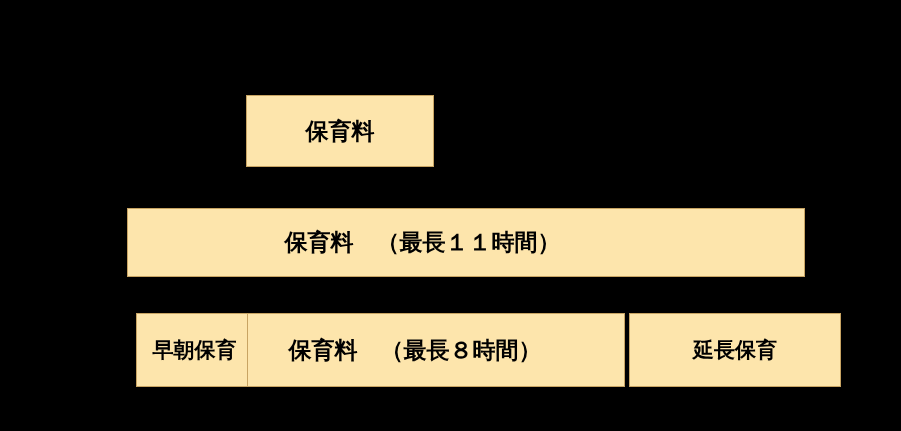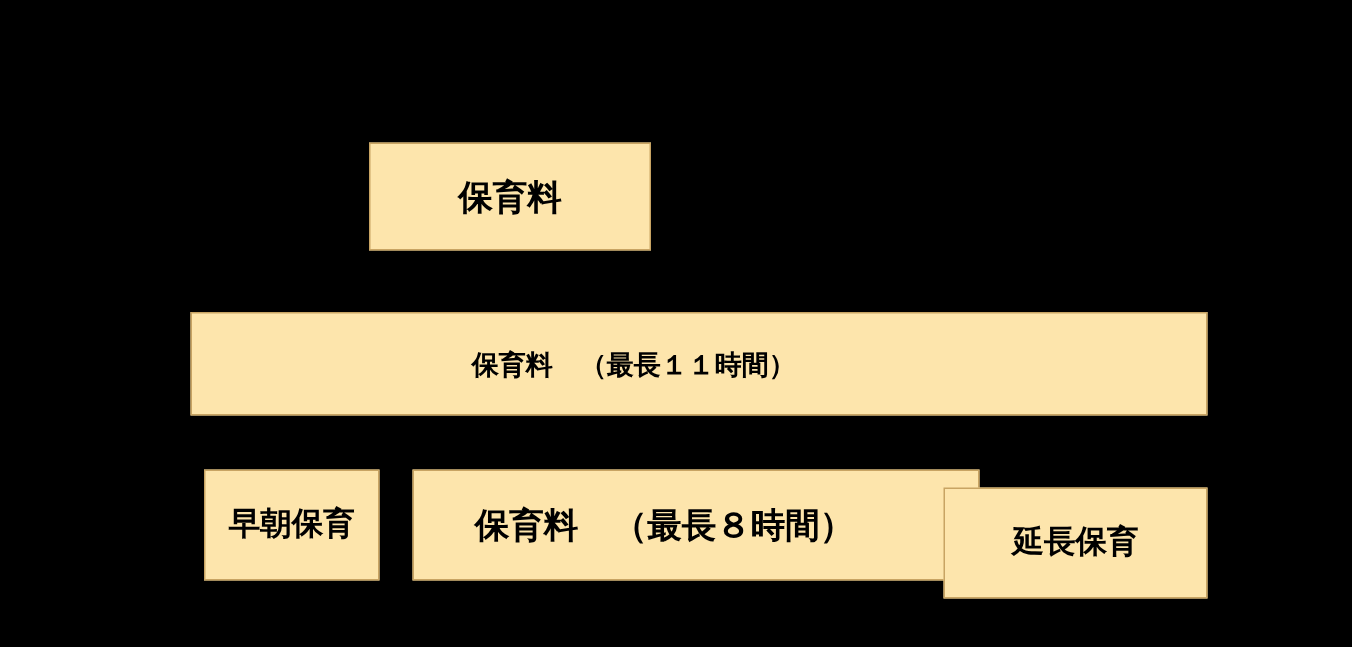--- a/index.html
+++ b/index.html
@@ -34,44 +34,42 @@
   
   .box-fee-top {
     left: 246px; top: 95px;
     width: 188px; height: 72px;
     font-size: 23px;
   }
   
   .box-fee-11h {
     left: 127px; top: 208px;
     width: 678px; height: 69px;
-    font-size: 18px;
+    font-size: 23px;
     padding-right: 87px; 
   }
   
   .box-early {
     left: 136px; top: 313px;
     width: 117px; height: 74px;
     font-size: 21px;
     line-height: 1.5;
   }
   .box-fee-8h {
     left: 247px; top: 313px;
     width: 378px; height: 74px;
     font-size: 23px;
     padding-right: 42px; 
-    margin-left: 28px;
   }
   .box-extended {
     left: 629px; top: 313px;
-    width: 176px; height: 74px;
+    width: 212px; height: 74px;
     font-size: 21px;
     line-height: 1.5;
     flex-direction: column;
-    margin-top: 12px;
   }
   .two-line span {
     display: block;
   }
 </style>
 </head>
 <body>
 
 <div class="stage">
 

